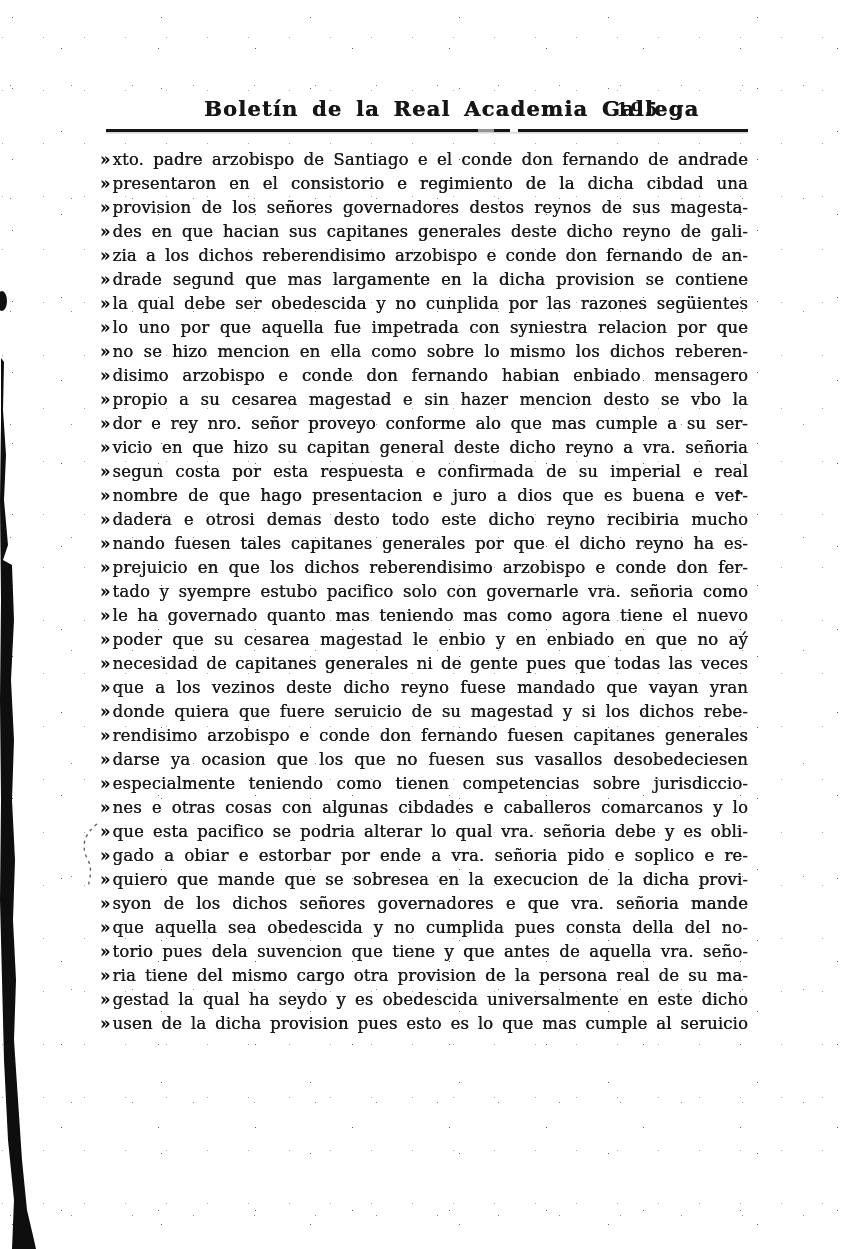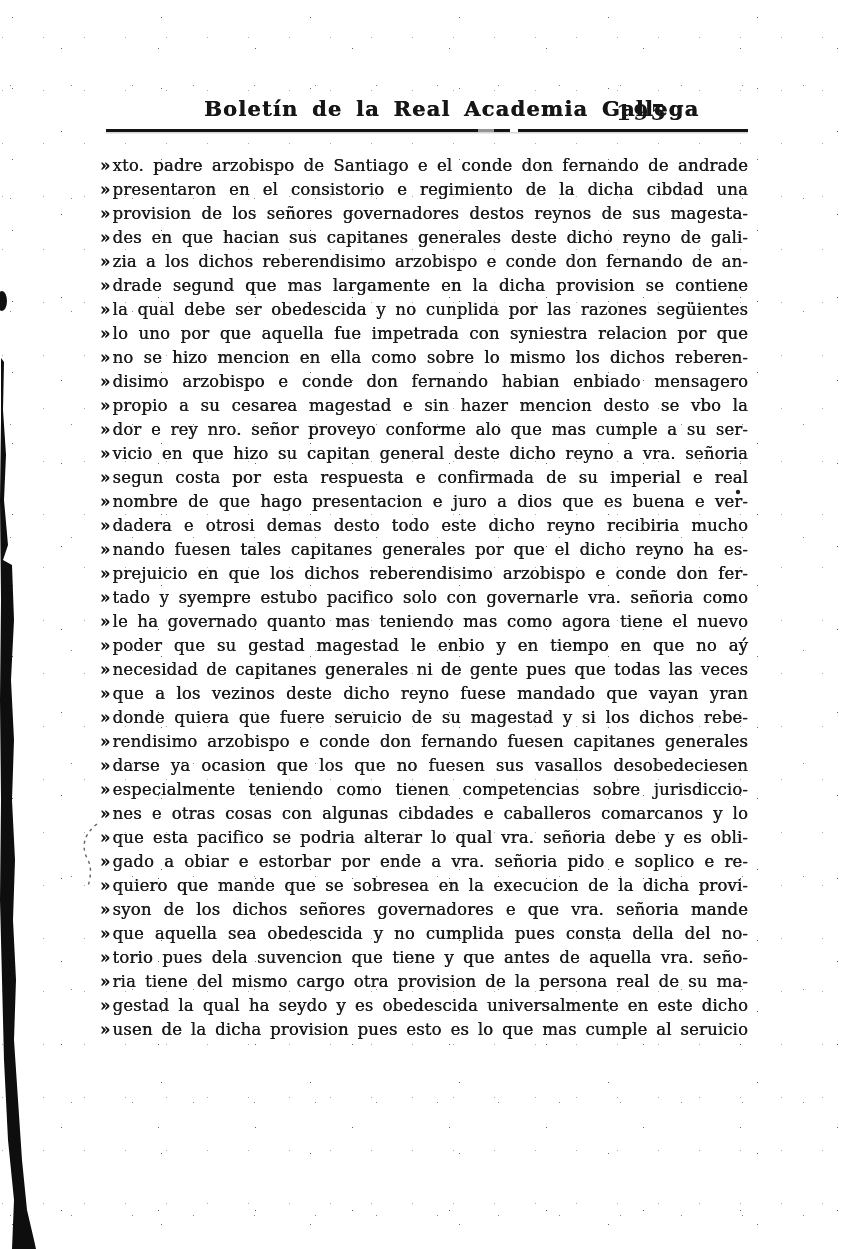--- a/index.html
+++ b/index.html
@@ -39,39 +39,39 @@
     font-weight: 700;
     letter-spacing: 1.2px;
     word-spacing: 5px;
     color: #161616;
     text-shadow: 0.4px 0 0 currentColor;
     white-space: nowrap;
   }
   .page-number {
     position: absolute;
     left: 512px; top: 3px;
-    font-size: 22px;
+    font-size: 18px;
     font-weight: 700;
     letter-spacing: 2px;
     color: #161616;
   }
   .header-rule {
     position: absolute;
     top: 129px; left: 106px; width: 642px; height: 3px;
     background: linear-gradient(90deg,
       #141414 0 58%,
       rgba(20,20,20,.45) 58% 60.5%,
       #141414 60.5% 63%,
       rgba(255,255,255,0) 63% 64.2%,
       #141414 64.2% 100%);
     box-shadow: 0 1.5px 0 rgba(20,20,20,.18);
   }
   .text-block {
     position: absolute;
-    top: 154px; left: 100px; width: 648px;
+    top: 148px; left: 100px; width: 648px;
   }
   .text-line {
     height: 24px;
     line-height: 24px;
     font-size: 16.5px;
     letter-spacing: 0.15px;
     word-spacing: 1.5px;
     text-align: justify;
     text-align-last: justify;
     color: #1b1b1b;
@@ -158,21 +158,21 @@
       <div class="text-line">
       <span class="quote-marker">»</span><span class="line-text">prejuicio en que los dichos reberendisimo arzobispo e conde don fer-</span>
     </div>
       <div class="text-line">
       <span class="quote-marker">»</span><span class="line-text">tado y syempre estubo pacifico solo con governarle vra. señoria como</span>
     </div>
       <div class="text-line">
       <span class="quote-marker">»</span><span class="line-text">le ha governado quanto mas teniendo mas como agora tiene el nuevo</span>
     </div>
       <div class="text-line">
-      <span class="quote-marker">»</span><span class="line-text">poder que su gestad magestad le enbio y en tiempo en que no aý</span>
+      <span class="quote-marker">»</span><span class="line-text">poder que su cesarea magestad le enbio y en enbiado en que no aý</span>
     </div>
       <div class="text-line">
       <span class="quote-marker">»</span><span class="line-text">necesidad de capitanes generales ni de gente pues que todas las veces</span>
     </div>
       <div class="text-line">
       <span class="quote-marker">»</span><span class="line-text">que a los vezinos deste dicho reyno fuese mandado que vayan yran</span>
     </div>
       <div class="text-line">
       <span class="quote-marker">»</span><span class="line-text">donde quiera que fuere seruicio de su magestad y si los dichos rebe-</span>
     </div>

